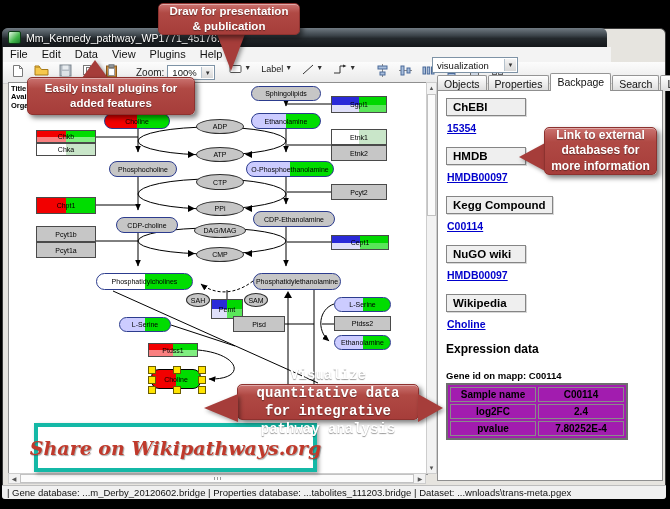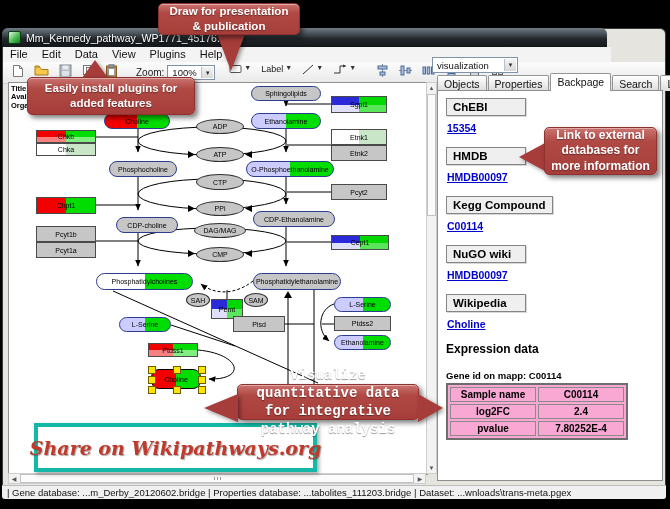--- a/index.html
+++ b/index.html
@@ -44,21 +44,21 @@
   .tab.active{background:#fff;padding-bottom:3px;position:relative;z-index:3;}
   #panel{position:absolute;left:437px;top:90px;width:226px;height:391px;background:#fff;
     border:1px solid #8f8f8f;box-sizing:border-box;padding:6px 8px;overflow:hidden;z-index:2;}
   .bp-header{border:1px solid #858585;background:#efefef;font-weight:bold;font-size:11.5px;
     color:#000;padding:2px 6px;display:inline-block;min-width:66px;box-shadow:1px 1px 0 #d8d8d8;}
   .bp-link{display:block;color:#0000cc;font-weight:bold;font-size:10.5px;margin:6px 0 12px 1px;}
   .bp-text{display:block;color:#000;font-weight:bold;font-size:10.5px;margin:6px 0 12px 1px;}
   .bp-section{margin-bottom:1px;}
   #expr-heading{font-size:12px;font-weight:bold;margin:2px 0 0 0;color:#000;}
   #geneid-line{font-size:9.5px;font-weight:bold;margin:14px 0 2px 0;color:#000;}
-  #exp-table{border:2px solid #6e6e6e;border-collapse:separate;border-spacing:2px;background:#f9a8d4;}
+  #exp-table{border:2px solid #6e6e6e;border-collapse:separate;border-spacing:2px;background:#a21caf;}
   #exp-table td{border:1px solid #8a8a8a;font-size:10px;font-weight:bold;text-align:center;
     padding:1px 6px;min-width:72px;color:#000;}
 
   
   #canvas{position:absolute;left:8px;top:82px;width:418px;height:391px;background:#fff;
     border:1px solid #8f8f8f;box-sizing:content-box;overflow:hidden;}
   #canvas-info{position:absolute;left:2px;top:2px;font-size:7.5px;font-weight:bold;color:#000;line-height:1.1;}
   .edges{position:absolute;left:0;top:0;}
   #nodes{position:absolute;left:0;top:0;width:418px;height:391px;}
   .node{position:absolute;display:flex;align-items:center;justify-content:center;box-sizing:border-box;}

